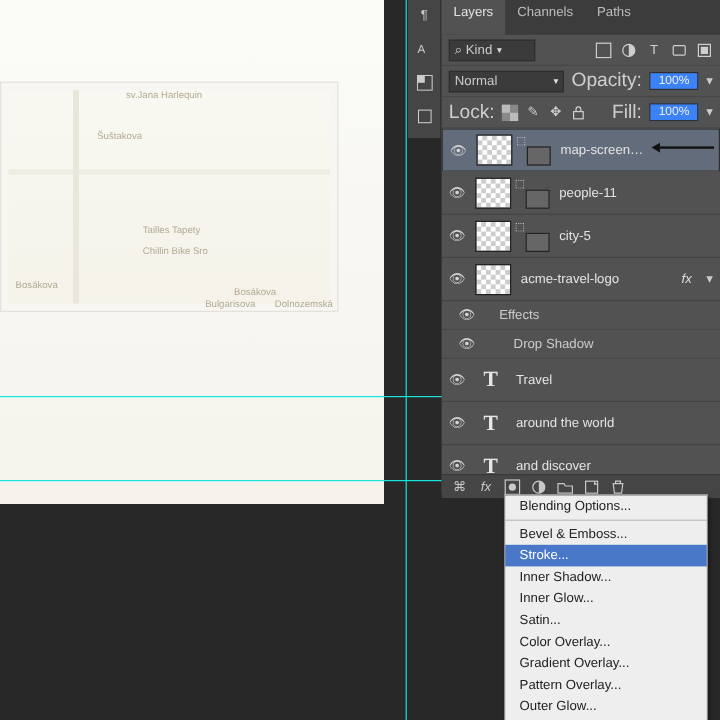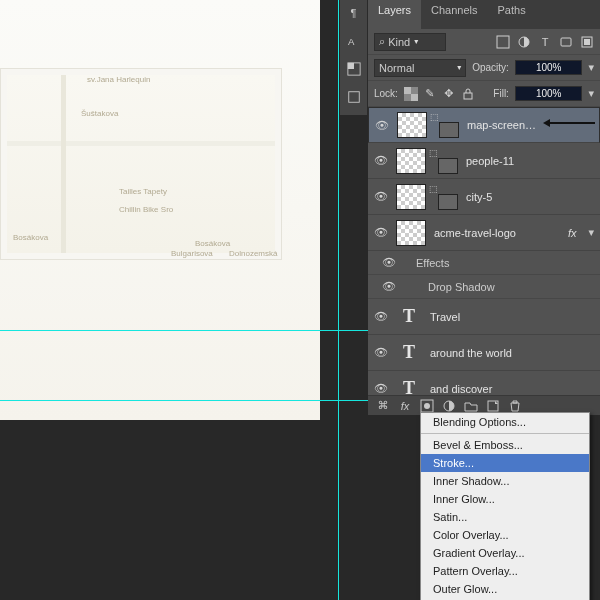--- a/index.html
+++ b/index.html
@@ -18,22 +18,22 @@
 .toolstrip .ti{width:18px;height:18px;display:flex;align-items:center;justify-content:center;color:#c9c9c9}
 .panel{position:absolute;left:368px;top:0;right:0;height:410px;background:#525252}
 .tabs{display:flex;background:#3c3c3c;height:29px}
 .tab{padding:4px 10px;color:#bdbdbd}
 .tab.active{background:#525252;color:#e4e4e4}
 .row{display:flex;align-items:center;height:26px;padding:0 6px;gap:6px;border-bottom:1px solid #474747}
 .sel{background:#3b3b3b;border:1px solid #2e2e2e;height:18px;padding:0 4px;display:flex;align-items:center;font-size:10px;color:#ddd}
 .sel .chev{margin-left:4px;color:#ddd;font-size:8px}
 .icongrp{display:flex;gap:7px;margin-left:auto}
 .icongrp span{width:14px;height:14px;display:inline-flex;align-items:center;justify-content:center;color:#cfcfcf}
-.label-sm{color:#cfcfcf;font-size:10px}
-.pct{background:#0f172a;border:1px solid #2e2e2e;padding:1px 20px;font-size:10px;color:#eee}
+.label-sm{color:#cfcfcf;font-size:16px}
+.pct{background:#3b82f6;border:1px solid #2e2e2e;padding:1px 7px;font-size:10px;color:#eee}
 .lockrow .lockicons{display:flex;gap:5px}
 .lockrow .lockicons span{width:14px;height:14px;display:inline-flex;align-items:center;justify-content:center;color:#cfcfcf}
 .layers{overflow:hidden}
 .layer{display:flex;align-items:center;height:36px;border-bottom:1px solid #444;padding:0 6px;gap:8px}
 .layer.sel{background:#626c7a}
 .eye{width:14px;text-align:center;color:#d4d4d4}
 .thumbwrap{display:flex;gap:3px}
 .thumb{width:30px;height:26px;background:#fff;border:1px solid #222;position:relative}
 .thumb.trans{background:repeating-conic-gradient(#ccc 0 25%,#fff 0 50%) 0/8px 8px}
 .smallthumb{width:20px;height:16px;background:#666;border:1px solid #222;align-self:flex-end}
@@ -51,21 +51,21 @@
 .arrow{position:absolute;width:50px;height:2px;background:#111;top:122px;right:5px}
 .arrow::before{content:"";position:absolute;left:-6px;top:-3px;border:4px solid transparent;border-right:7px solid #111}
 svg{width:14px;height:14px}
 </style>
 </head>
 <body>
 
 <div class="canvas-area">
   <div class="page-bg">
     <div class="map">
-      <span class="map-label" style="top:6px;left:86px">sv.Jana Harlequin</span>
+      <span class="map-label" style="top:6px;left:104px">sv.Jana Harlequin</span>
       <span class="map-label" style="top:40px;left:80px">Šuštakova</span>
       <span class="map-label" style="top:118px;left:118px">Tailles Tapety</span>
       <span class="map-label" style="top:136px;left:118px">Chillin Bike Sro</span>
       <span class="map-label" style="top:164px;left:12px">Bosákova</span>
       <span class="map-label" style="top:170px;left:194px">Bosákova</span>
       <span class="map-label" style="top:180px;left:170px">Bulgarisova</span>
       <span class="map-label" style="top:180px;left:228px">Dolnozemská</span>
     </div>
   </div>
   <div class="guide-v" style="left:338px"></div>

